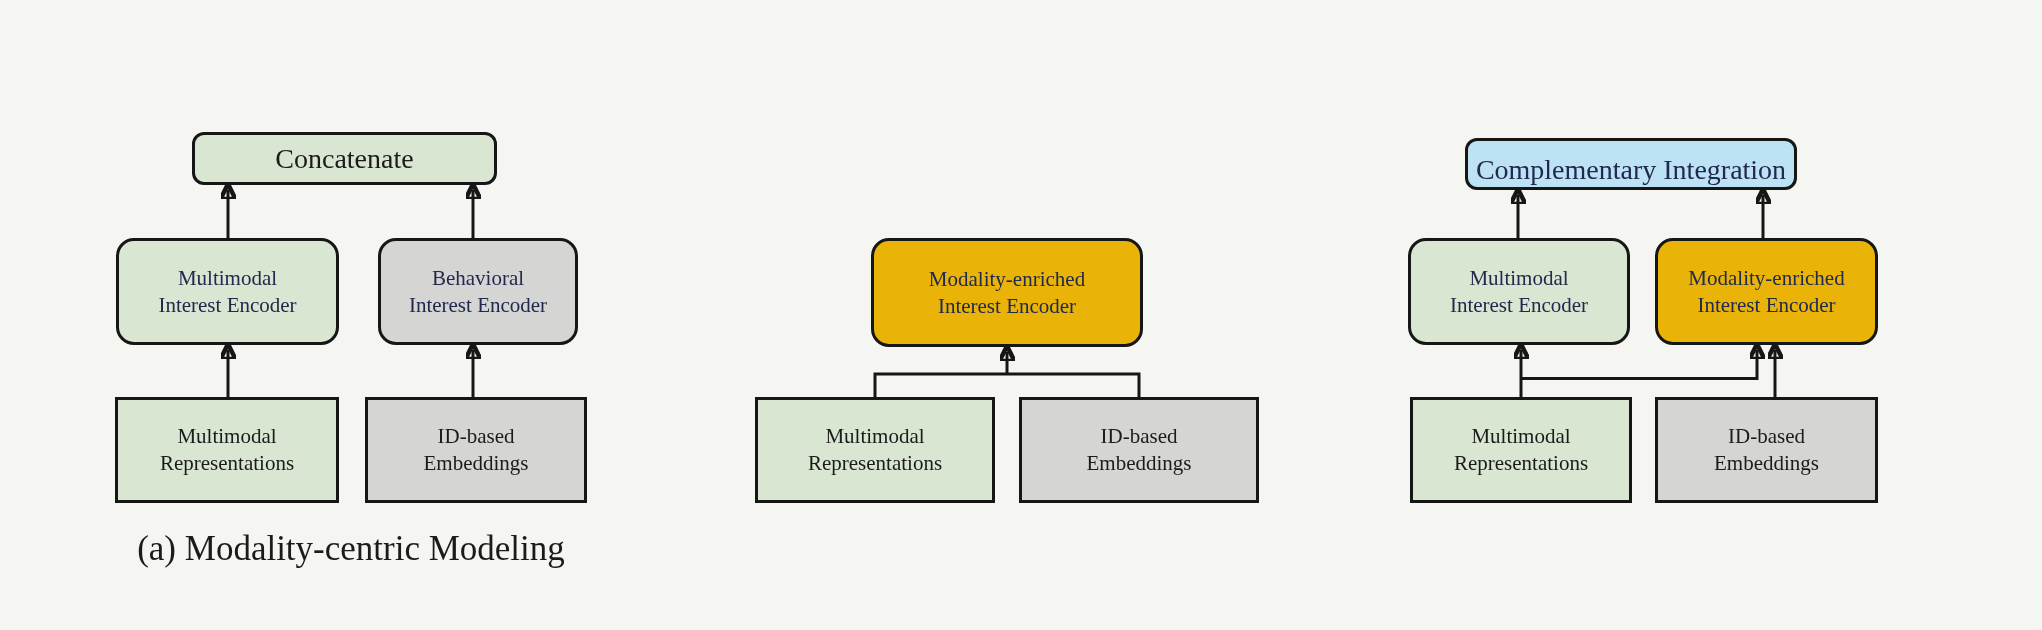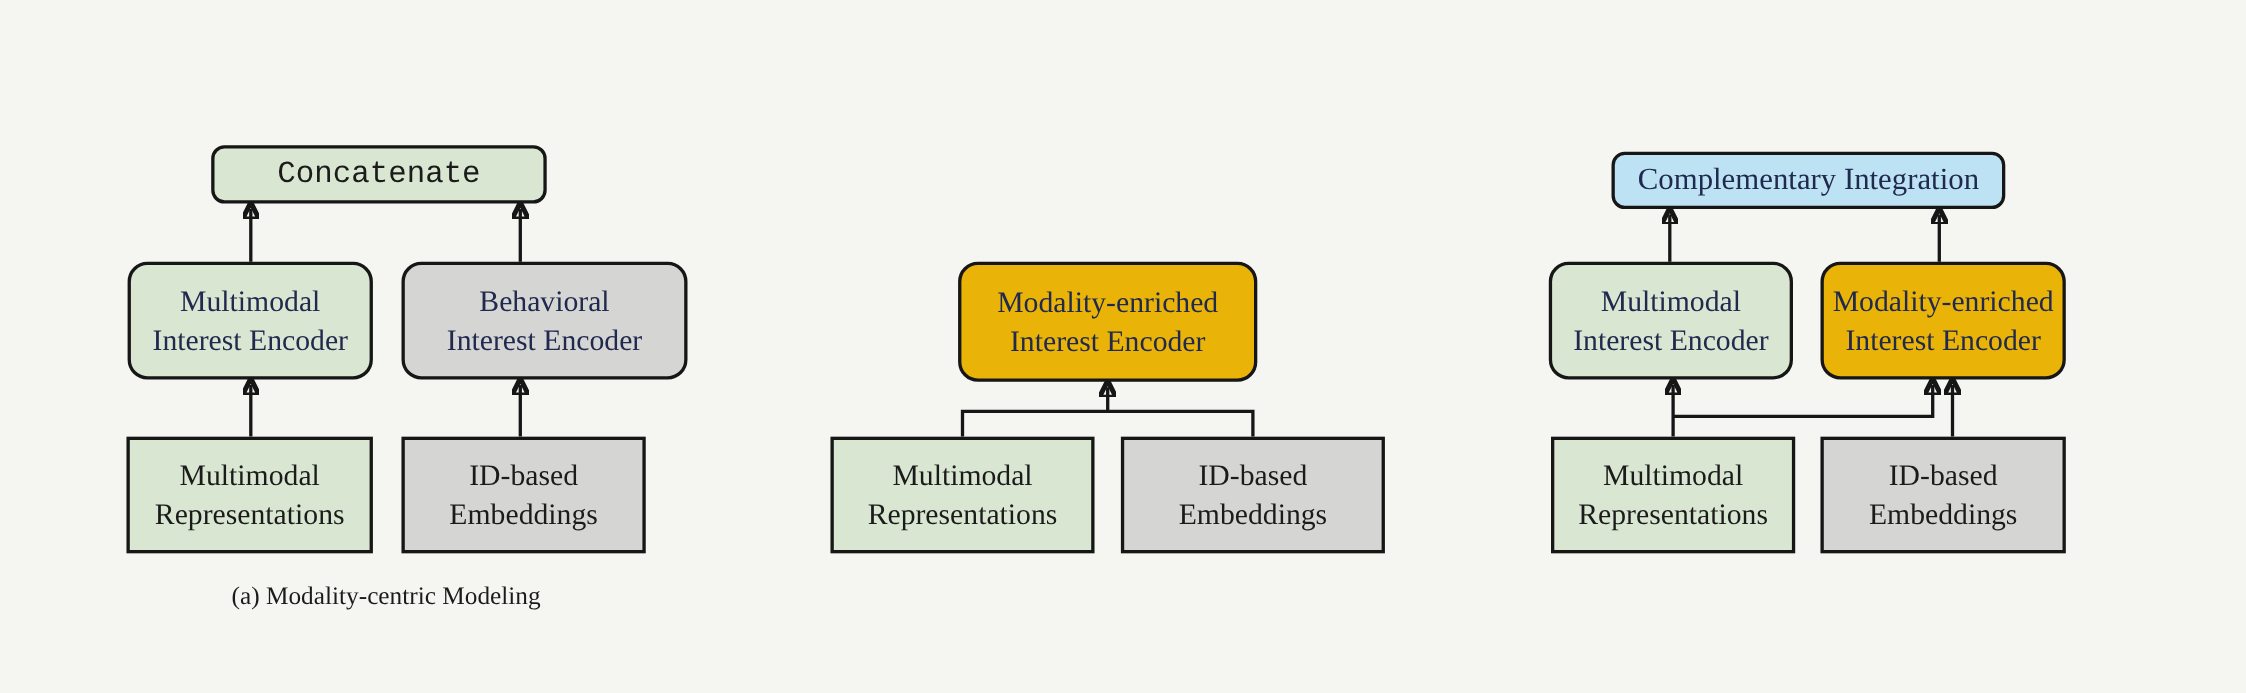--- a/index.html
+++ b/index.html
@@ -15,40 +15,40 @@
     display:flex;align-items:center;justify-content:center;text-align:center;
   }
   .rounded{border-radius:18px;}
   .pill{border-radius:12px;}
   .green{background:#d9e6d1;}
   .gray{background:#d5d5d3;}
   .yellow{background:#eab308;}
   .blue{background:#bde2f4;}
   .navy{color:#20294e;}
   .ink{color:#1b1b1b;}
-  .label{white-space:pre-line;font-size:27px;line-height:1.28;}
+  .label{white-space:pre-line;font-size:21px;line-height:1.28;}
   .toplabel{white-space:pre-line;font-size:28px;line-height:1.2;}
-  .caption{position:absolute;top:529px;width:600px;font-size:23px;text-align:center;}
+  .caption{position:absolute;top:529px;width:600px;font-size:35px;text-align:center;}
 
   
-  #a-top   {left:192px;top:132px;width:305px;height:53px;font-family:Liberation Mono, monospace;}
+  #a-top   {left:192px;top:132px;width:305px;height:53px;}
   #a-enc-l {left:116px;top:238px;width:223px;height:107px;}
-  #a-enc-r {left:365px;top:238px;width:260px;height:107px;}
+  #a-enc-r {left:378px;top:238px;width:200px;height:107px;}
   #a-in-l  {left:115px;top:397px;width:224px;height:106px;}
   #a-in-r  {left:365px;top:397px;width:222px;height:106px;}
   #cap-a   {left:51px;}
 
   
   #b-enc   {left:871px;top:238px;width:272px;height:109px;}
   #b-in-l  {left:755px;top:397px;width:240px;height:106px;}
   #b-in-r  {left:1019px;top:397px;width:240px;height:106px;}
   #cap-b   {left:707px;}
 
   
-  #c-top   {left:1465px;top:138px;width:358px;height:52px;}
+  #c-top   {left:1465px;top:138px;width:332px;height:52px;align-items:flex-end;}
   #c-enc-l {left:1408px;top:238px;width:222px;height:107px;}
   #c-enc-r {left:1655px;top:238px;width:223px;height:107px;}
   #c-in-l  {left:1410px;top:397px;width:222px;height:106px;}
   #c-in-r  {left:1655px;top:397px;width:223px;height:106px;}
   #cap-c   {left:1348px;}
 </style>
 </head>
 <body>
 
 <div class="canvas">

